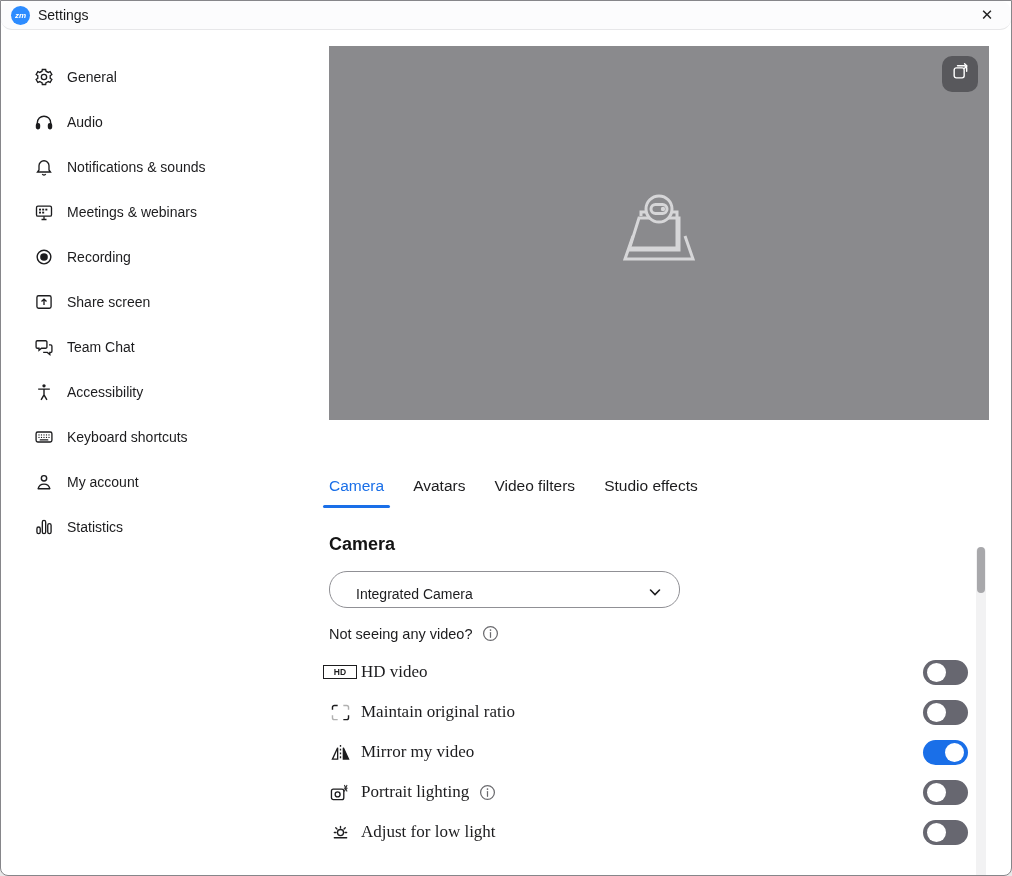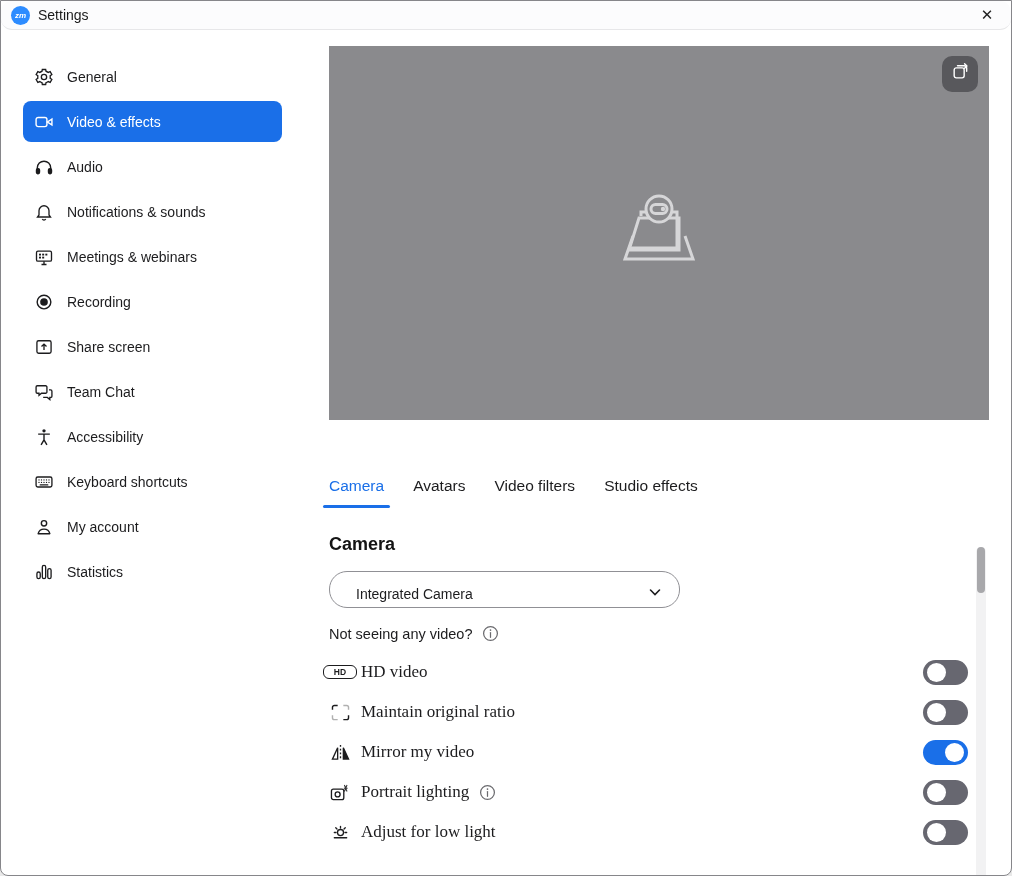--- a/index.html
+++ b/index.html
@@ -85,21 +85,21 @@
   
   .scrollbar {
     position:absolute; right:25px; top:517px; width:10px; height:333px;
     background:#f2f2f3; border-radius:5px;
   }
   .scroll-thumb {
     position:absolute; top:0; left:1px; width:8px; height:46px;
     background:#a8a8ab; border-radius:4px; cursor:pointer;
   }
   .hd-badge {
-    border:1.4px solid #1c1c1e; border-radius:6px; font-size:8.5px; font-weight:bold;
+    border:1.4px solid #1c1c1e; border-radius:0; font-size:8.5px; font-weight:bold;
     color:#1c1c1e; padding:1px 10px; letter-spacing:0;
   }
 </style>
 </head>
 <body>
 
 <div class="window">
 
   <div class="titlebar">
     <div class="logo">zm</div>
@@ -114,29 +114,20 @@
       <div class="side-item">
         <span class="ic">
           <svg width="20" height="20" viewBox="0 0 24 24" fill="none" stroke-width="1.6">
               <circle cx="12" cy="12" r="3.2"></circle>
               <path d="M19.4 13.5c.1-.5.1-1 .1-1.5s0-1-.1-1.5l2-1.5-2-3.4-2.4.9c-.8-.6-1.6-1.1-2.6-1.4L14 3h-4l-.4 2.1c-1 .3-1.8.8-2.6 1.4l-2.4-.9-2 3.4 2 1.5c-.1.5-.1 1-.1 1.5s0 1 .1 1.5l-2 1.5 2 3.4 2.4-.9c.8.6 1.6 1.1 2.6 1.4L10 21h4l.4-2.1c1-.3 1.8-.8 2.6-1.4l2.4.9 2-3.4-2-1.5z"></path>
             </svg>
         </span>
         <span>General</span>
       </div>
 
-      <div class="side-item selected">
-        <span class="ic">
-          <svg width="20" height="20" viewBox="0 0 24 24" fill="none" stroke-width="1.7">
-              <rect x="2.5" y="6.5" width="13" height="11" rx="2.5"></rect>
-              <path d="M16 12l5.5-3.5v7L16 12z"></path>
-            </svg>
-        </span>
-        <span>Video &amp; effects</span>
-      </div>
 
       <div class="side-item">
         <span class="ic">
           <svg width="20" height="20" viewBox="0 0 24 24" fill="none" stroke-width="1.7">
               <path d="M4 15v-2a8 8 0 0 1 16 0v2"></path>
               <rect class="fillpart" x="3" y="14" width="3.6" height="6" rx="1.6"></rect>
               <rect class="fillpart" x="17.4" y="14" width="3.6" height="6" rx="1.6"></rect>
             </svg>
         </span>
         <span>Audio</span>

